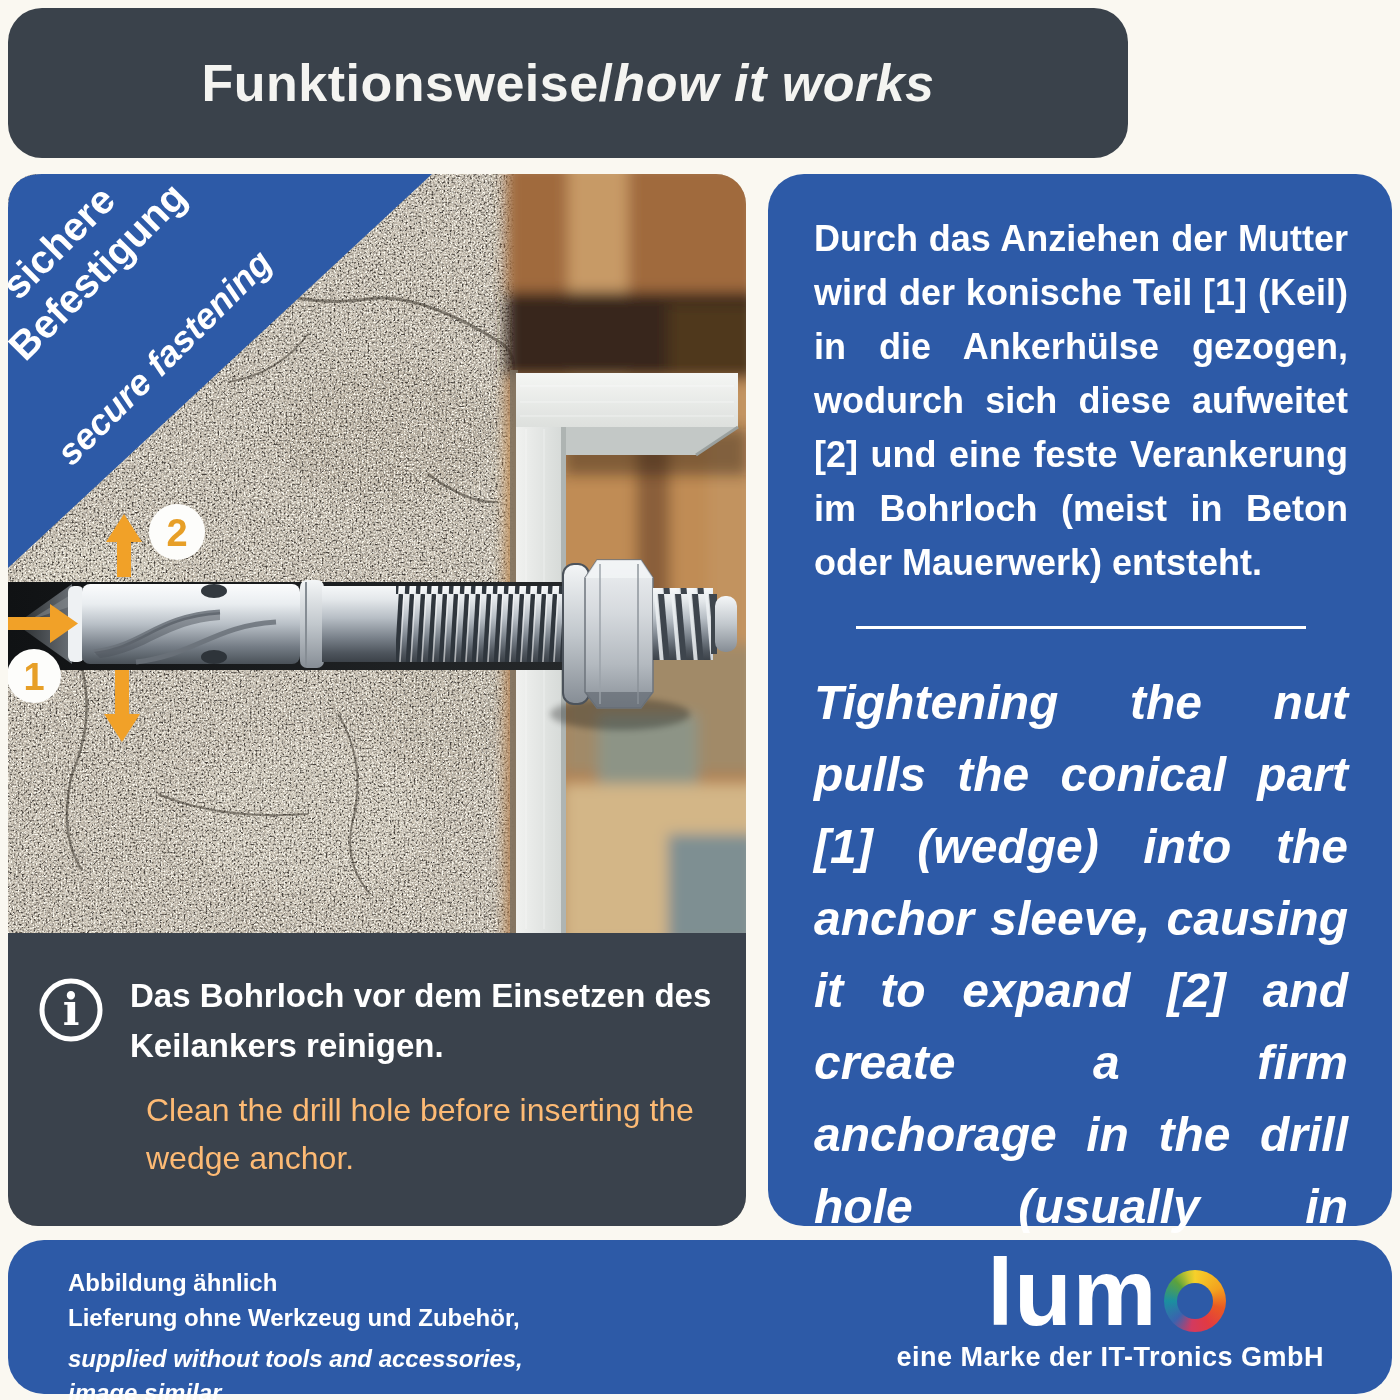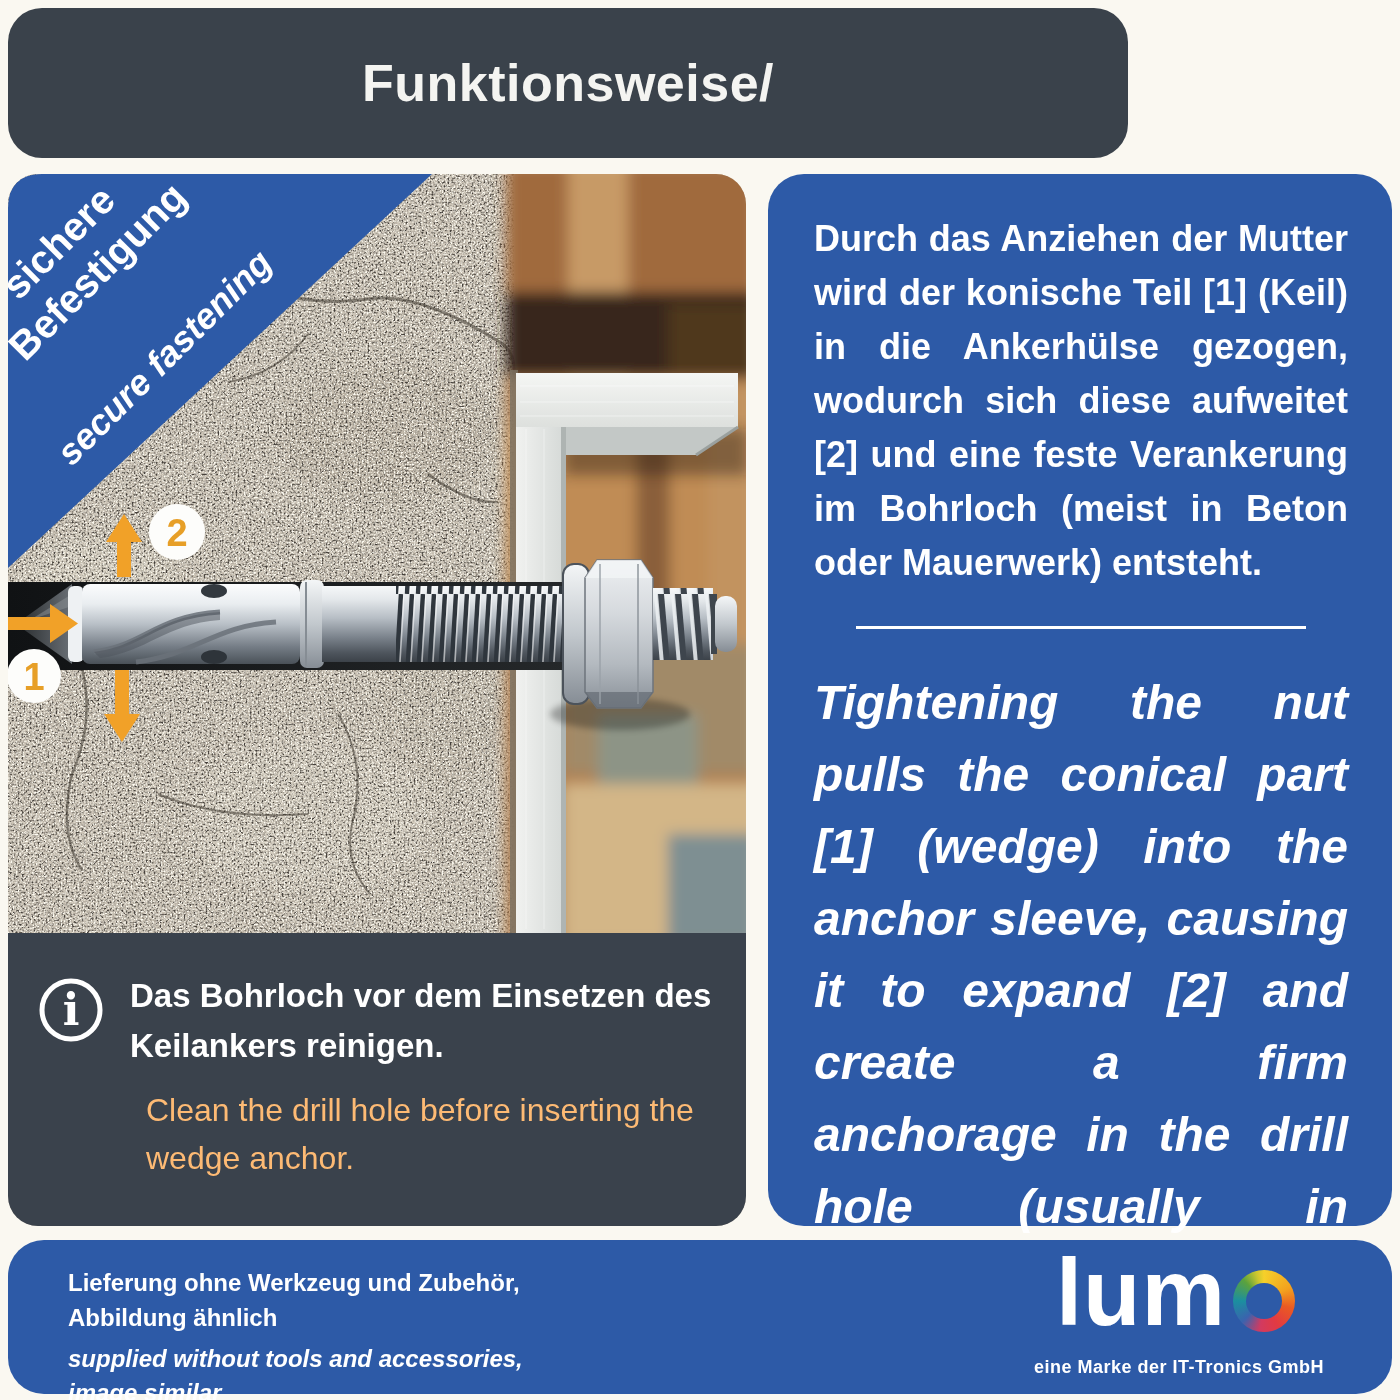--- a/index.html
+++ b/index.html
@@ -59,27 +59,28 @@
     font-size:94px;font-weight:bold;line-height:1;letter-spacing:1px;}
   .ring{
     width:62px;height:62px;border-radius:50%;position:relative;
     margin:16px 7px 0 7px;
     background:conic-gradient(from 0deg,
       #f6d02a 0deg, #f3a21e 62deg, #ea5a22 104deg, #e23a42 150deg,
       #d23a60 188deg, #3a63ae 226deg, #1b8fa0 270deg, #5ba23d 316deg,
       #c9c62f 344deg, #f6d02a 360deg);
   }
   .ring-hole{position:absolute;inset:13px;border-radius:50%;background:#2d5aa7;}
-  .tagline{font-size:18px;font-weight:bold;margin-top:17px;letter-spacing:.5px;}
+  .tagline{font-size:27px;font-weight:bold;margin-top:2px;letter-spacing:.5px;}
 </style>
 </head>
 <body>
 
 <div class="header">
   <span>Funktionsweise/</span>
+    <span class="it">how it works</span>
 </div>
 
 <div class="photo-panel">
   <svg width="738" height="1052" viewBox="0 0 738 1052">
     <defs>
       <filter id="spDark" x="0" y="0" width="100%" height="100%">
         <feTurbulence type="fractalNoise" baseFrequency="0.5" numOctaves="3" seed="11" stitchTiles="stitch" result="n"></feTurbulence>
         <feColorMatrix in="n" type="matrix" values="0 0 0 0 0  0 0 0 0 0  0 0 0 0 0  2 2 2 0 -2.85" result="a"></feColorMatrix>
         <feFlood flood-color="#45403a" result="c"></feFlood>
         <feComposite in="c" in2="a" operator="in"></feComposite>
@@ -290,22 +291,22 @@
 </div>
 
 <div class="right-panel">
   <p class="desc-de">Durch das Anziehen der Mutter wird der konische Teil [1] (Keil) in die Ankerhülse gezogen, wodurch sich diese aufweitet [2] und eine feste Verankerung im Bohrloch (meist in Beton oder Mauerwerk) entsteht.</p>
   <div class="separator"></div>
   <p class="desc-en">Tightening the nut pulls the conical part [1] (wedge) into the anchor sleeve, causing it to expand [2] and create a firm anchorage in the drill hole (usually in concrete or masonry).</p>
 </div>
 
 <div class="footer">
   <div class="footer-notes">
+    <div>Abbildung ähnlich</div>
     <div>Lieferung ohne Werkzeug und Zubehör,</div>
-    <div>Abbildung ähnlich</div>
     <div class="note-en note-gap">supplied without tools and accessories,</div>
     <div class="note-en">image similar</div>
   </div>
   <div class="footer-logo">
     <div class="logo-row">
       <span>lum</span>
         <span class="ring">
           <span class="ring-hole"></span>
         </span>
     </div>

